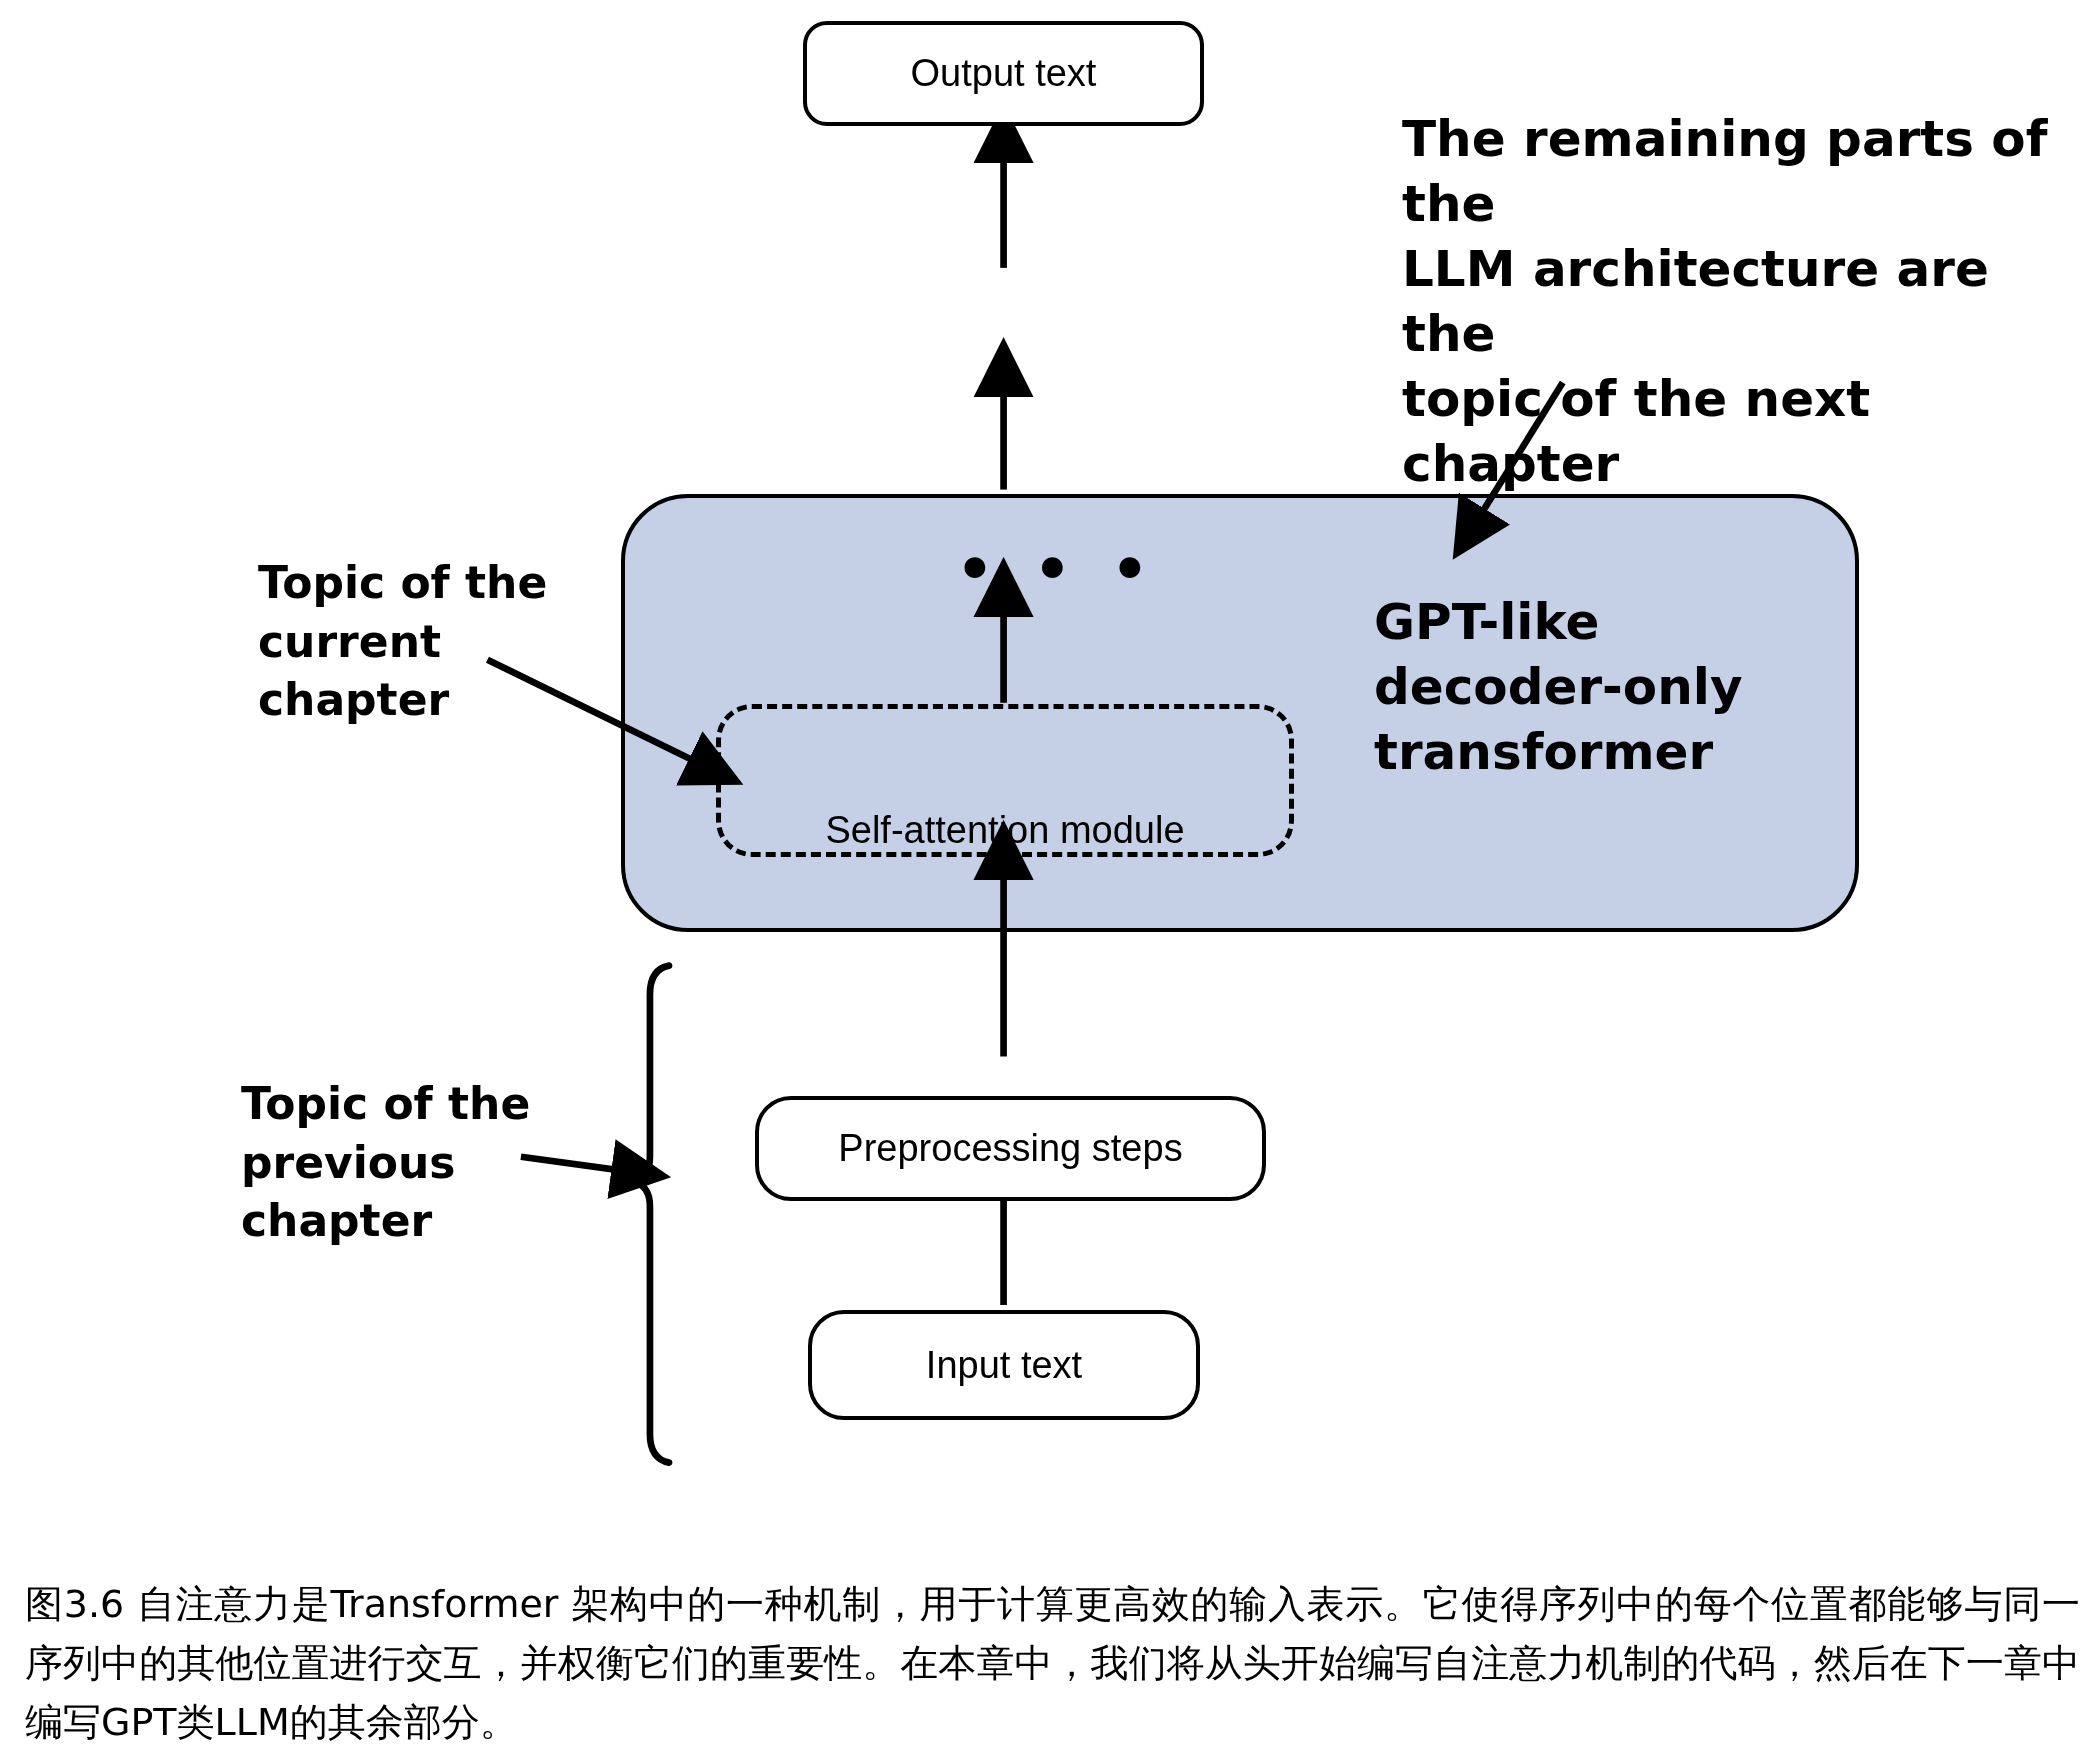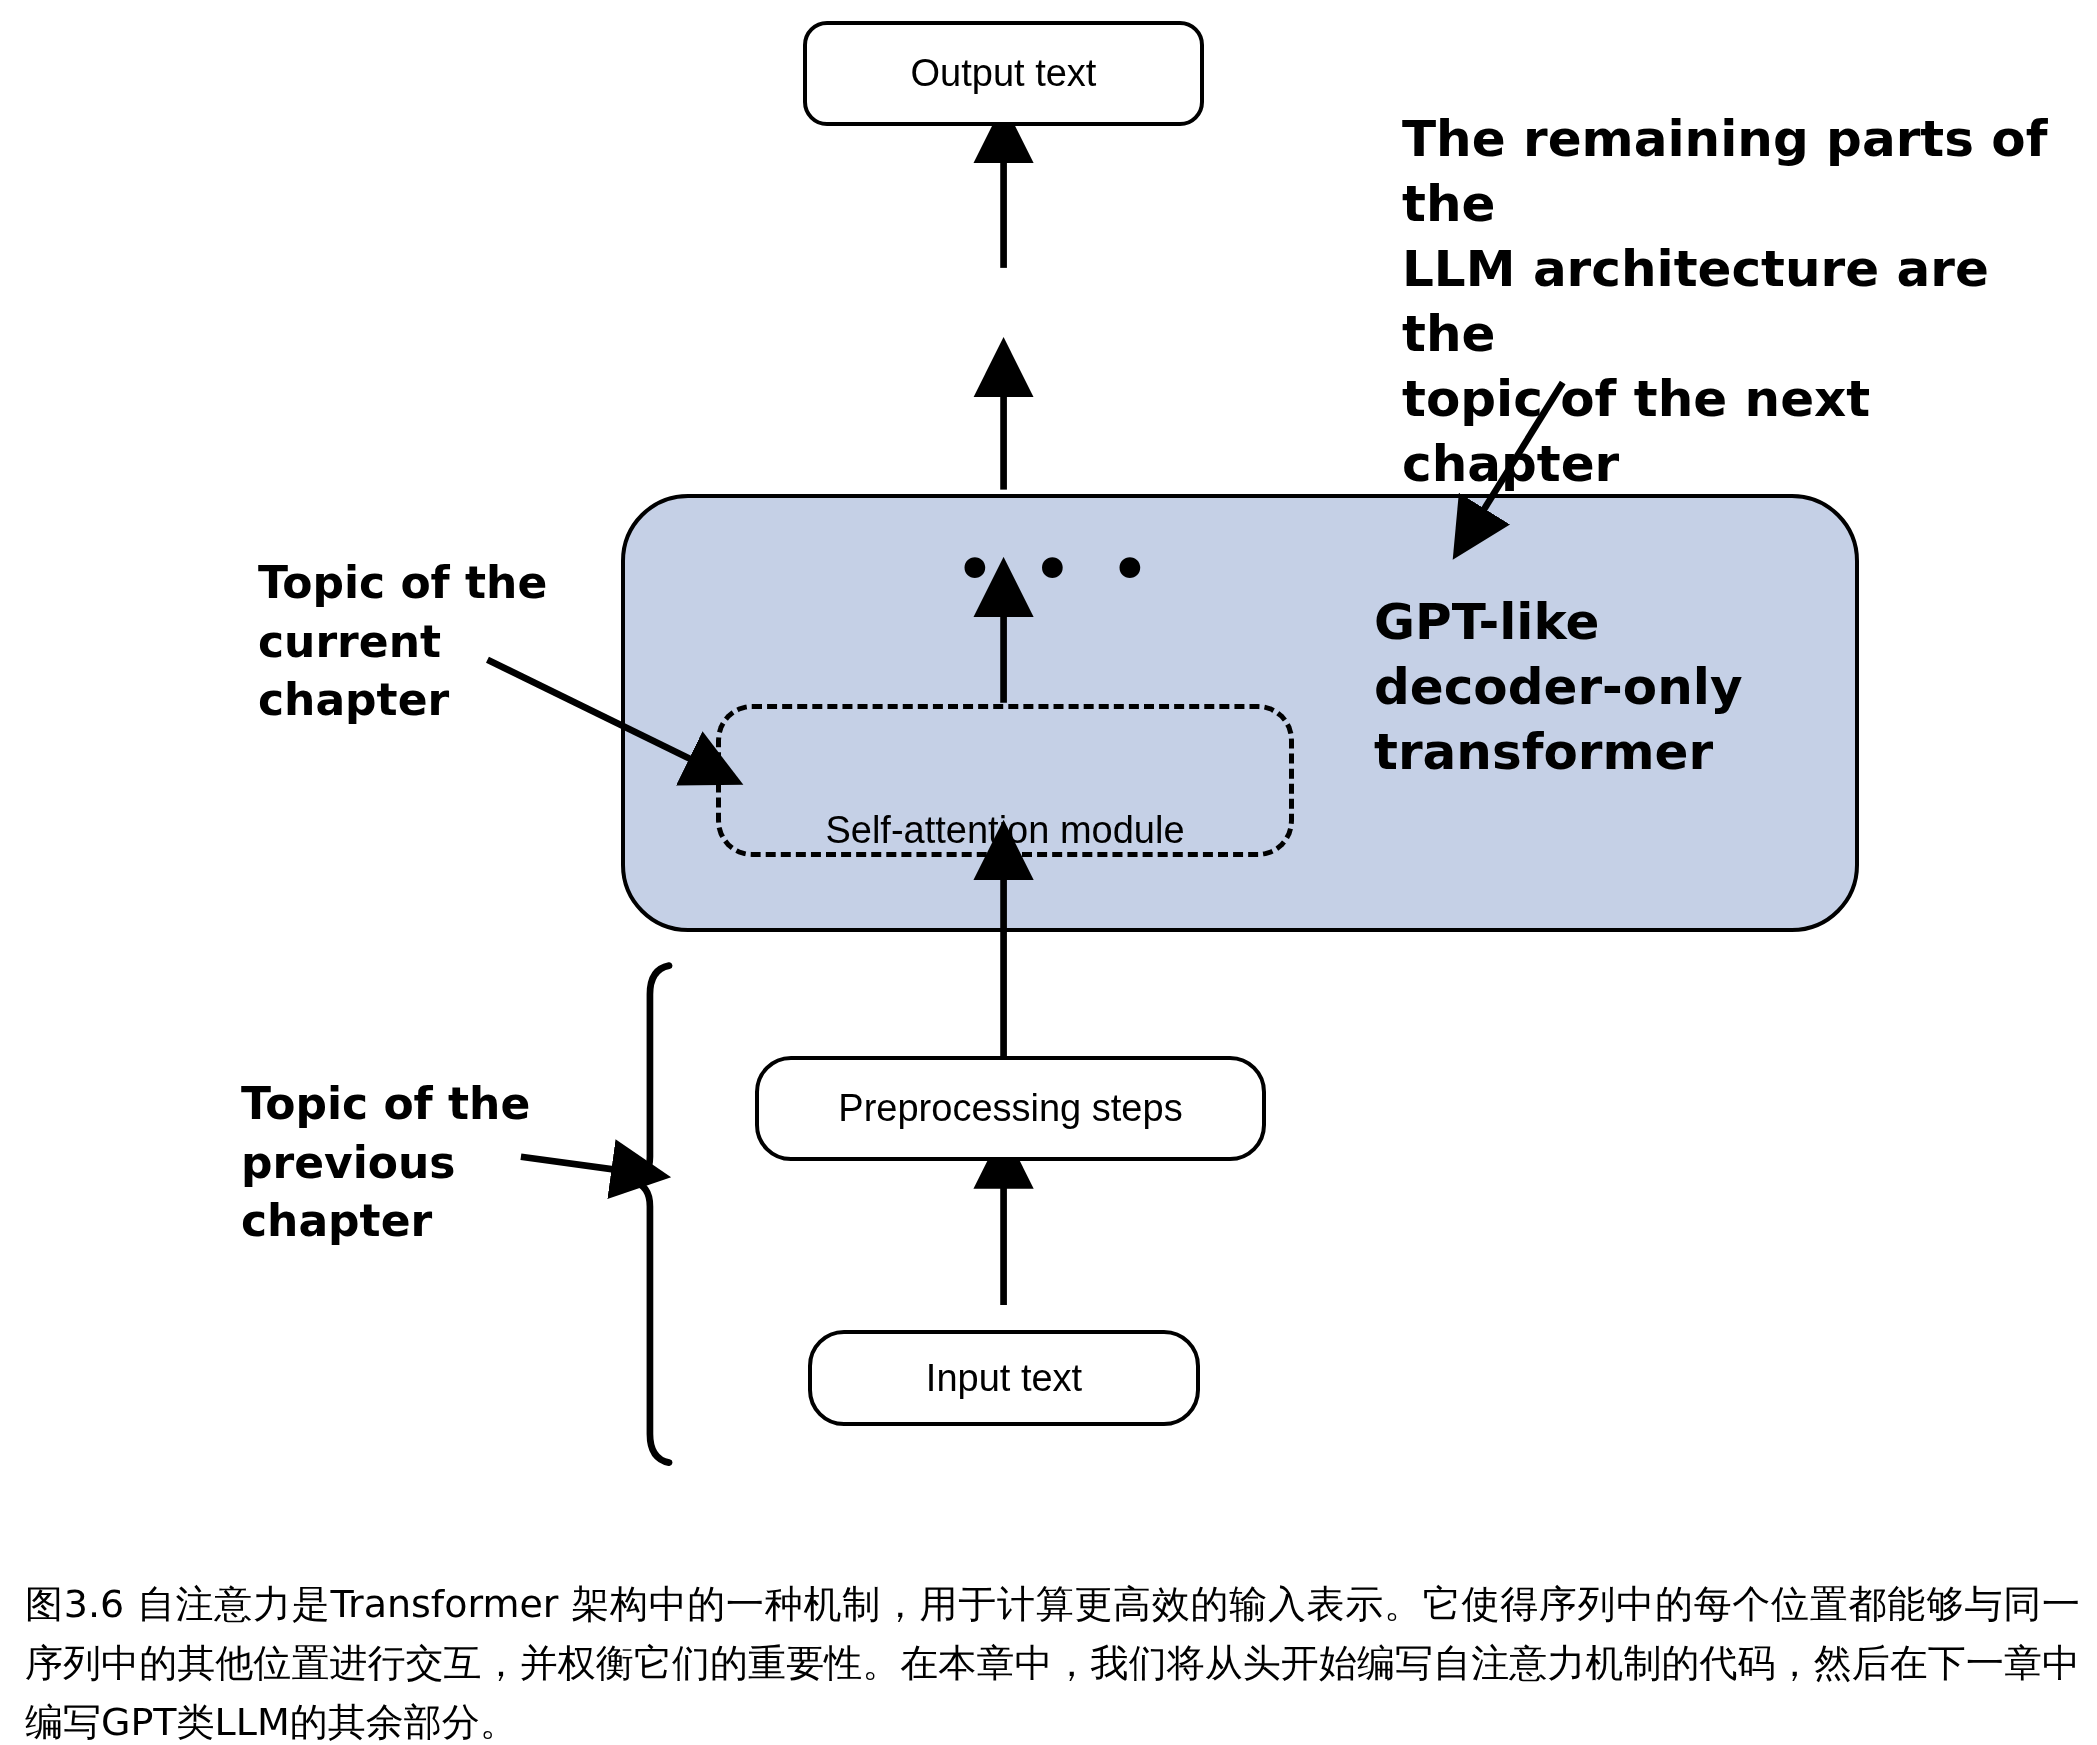--- a/index.html
+++ b/index.html
@@ -141,25 +141,25 @@
   <div class="dots" style="left:956px; top:535px;">• • •</div>
 
   <div class="node dashed" style="left:716px; top:704px; width:578px; height:153px;align-items:flex-end;">
     <span>Self-attention module</span>
   </div>
 
   <div class="annot big" style="left:1374px; top:590px; width:449px;">GPT-like
 decoder-only
 transformer</div>
 
-  <div class="node" style="left:755px; top:1056px; width:511px; height:105px;">
+  <div class="node" style="left:755px; top:1096px; width:511px; height:105px;">
     <span>Preprocessing steps</span>
   </div>
 
-  <div class="node" style="left:808px; top:1310px; width:392px; height:96px;margin-top:20px;">
+  <div class="node" style="left:808px; top:1310px; width:392px; height:110px;">
     <span>Input text</span>
   </div>
 
   <div class="annot big" style="left:1402px; top:107px; width:688px;">The remaining parts of the
 LLM architecture are the
 topic of the next chapter</div>
 
   <div class="annot" style="left:258px; top:554px; width:315px;">Topic of the
 current
 chapter</div>

